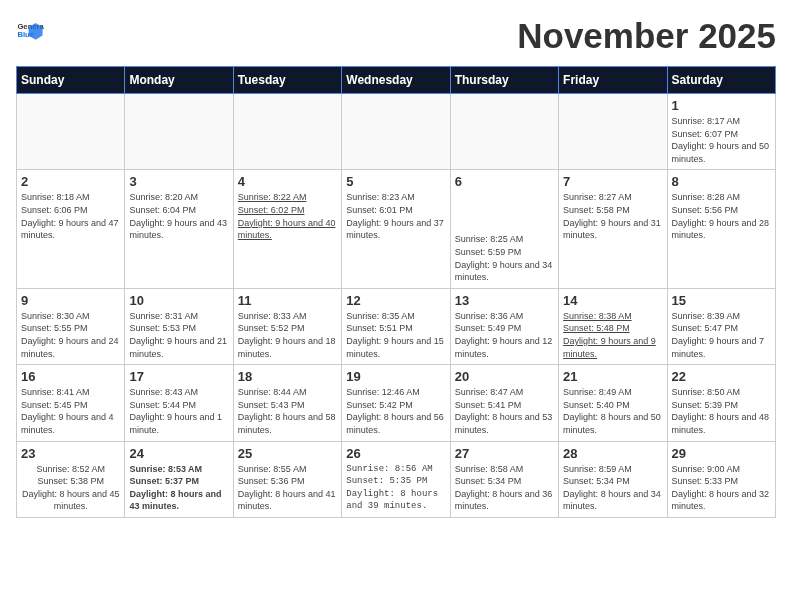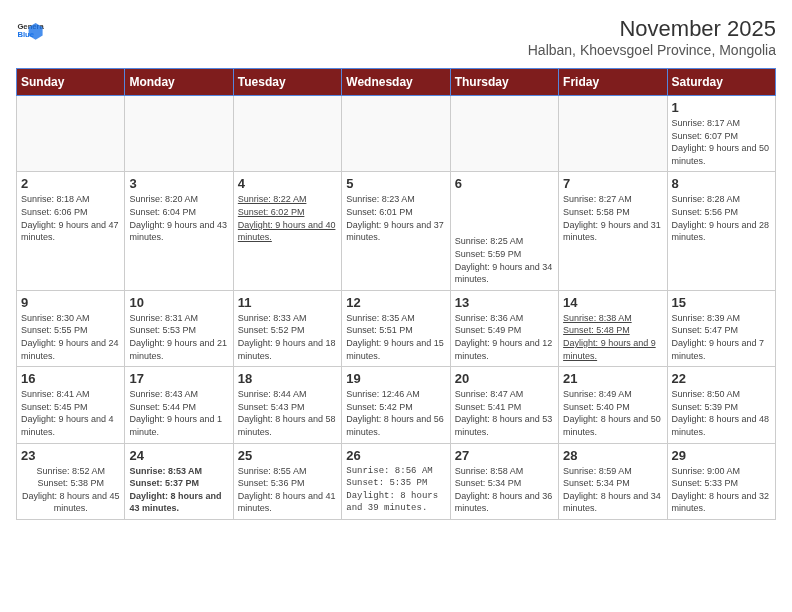--- a/index.html
+++ b/index.html
@@ -22,35 +22,35 @@
       gap: 4px;
     }
     .logo-icon {
       width: 28px;
       height: 28px;
     }
     .title-area {
       text-align: right;
     }
     .month-title {
-      font-size: 22px;
-      font-weight: 400;
+      font-size: 35px;
+      font-weight: 700;
       color: #333;
     }
     .location-title {
       font-size: 14px;
       color: #555;
     }
     .calendar {
       width: 100%;
       border-collapse: collapse;
       border: 1px solid #ccc;
     }
     .calendar th {
-      background: #7f1d1d;
+      background: #0f172a;
       color: #fff;
       font-size: 12px;
       font-weight: bold;
       padding: 6px 4px;
       text-align: left;
       border: 1px solid #5585dd;
     }
     .calendar td {
       width: 108px;
       vertical-align: top;
@@ -81,21 +81,20 @@
 <div class="header-area">
   <div class="logo">
     <svg class="logo-icon" viewBox="0 0 40 40">
       <text x="2" y="18" font-size="11" font-family="Arial" font-weight="bold" fill="#333">General</text>
       <text x="2" y="30" font-size="11" font-family="Arial" font-weight="bold" fill="#1a73e8">Blue</text>
       <polygon points="28,10 38,16 38,28 28,34 18,28 18,16" fill="#1a73e8" opacity="0.8"></polygon>
     </svg>
   </div>
   <div class="title-area">
     <div class="month-title">November 2025</div>
-    <div class="location-title">Halban, Khoevsgoel Province, Mongolia</div>
   </div>
 </div>
 
 <table class="calendar">
   <thead>
     <tr>
     <th>Sunday</th>
         <th>Monday</th>
         <th>Tuesday</th>
         <th>Wednesday</th>

